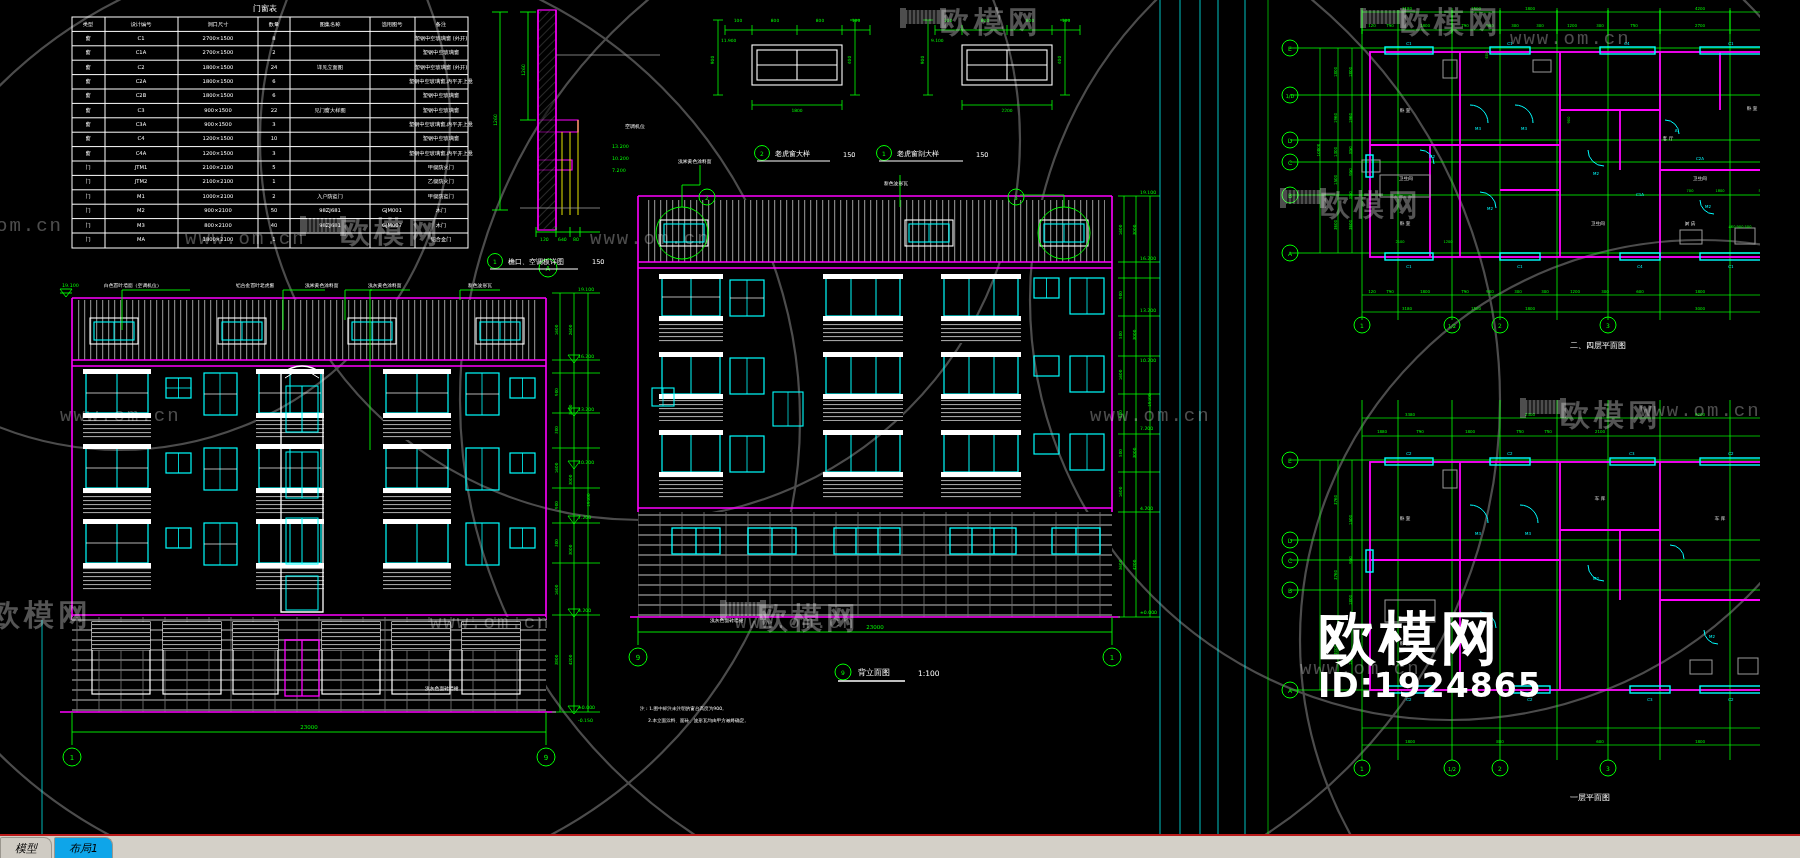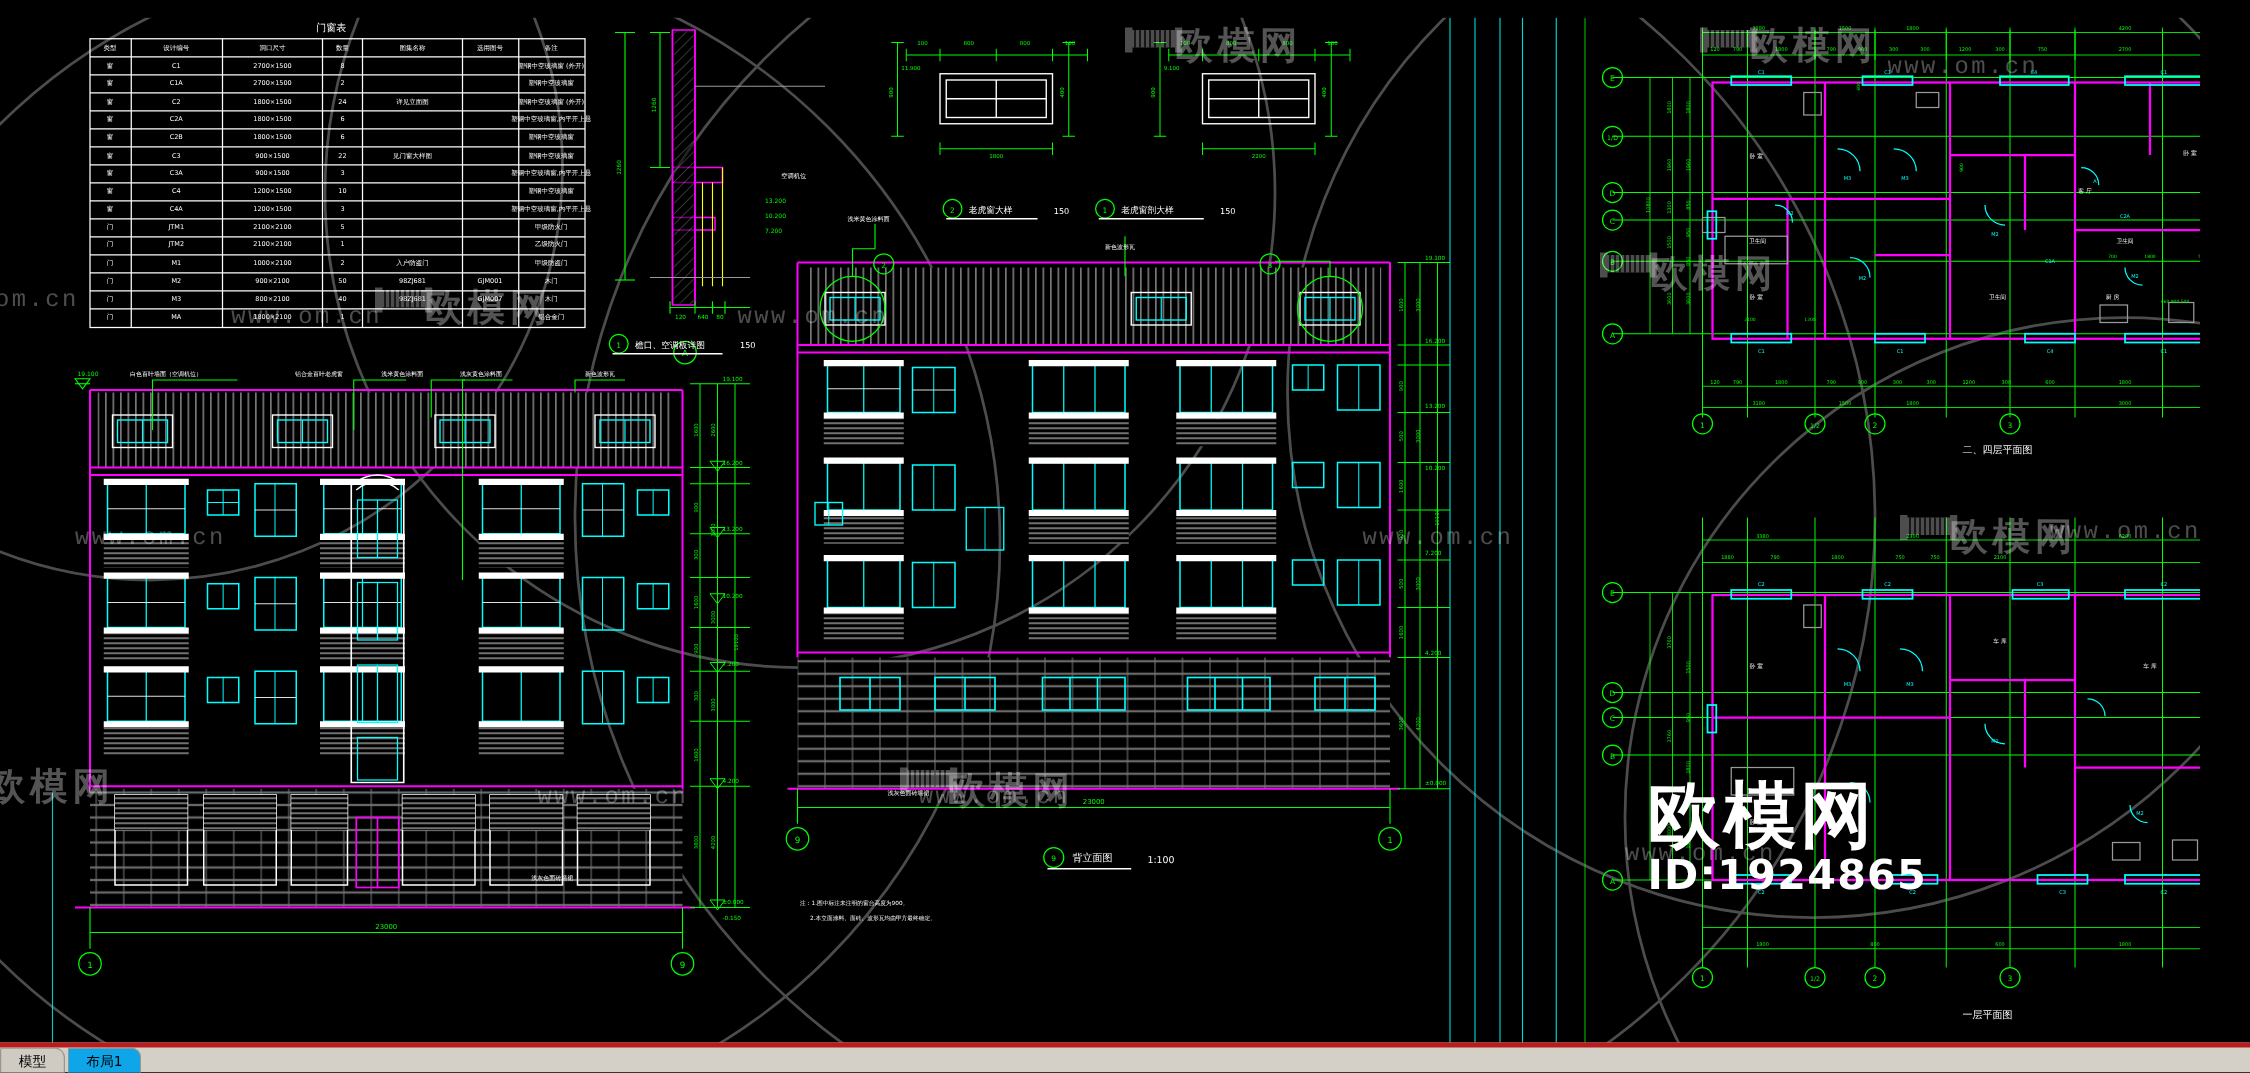--- a/index.html
+++ b/index.html
@@ -3,30 +3,30 @@
 <meta charset="utf-8">
 <style>
   * { box-sizing: border-box; margin:0; padding:0; }
   html,body { background:#000; }
   body {
     width:1800px; height:858px;
     font-family:"DejaVu Sans","Liberation Sans",sans-serif;
     overflow:hidden; position:relative;
   }
   #canvas {
-    position:absolute; left:0; top:14px; width:1760px; height:834px;
+    position:absolute; left:0; top:0; width:1760px; height:834px;
     background:#000; overflow:hidden;
   }
   svg.layer { position:absolute; left:0; top:0; width:1800px; height:834px; }
 
   
   #statusbar {
     position:absolute; left:0; bottom:0; width:1800px; height:24px;
-    background:#d4d0c8; border-top:4px solid #b91c1c;
-    display:flex; align-items:center; font-size:11px; color:#000;
+    background:#d4d0c8; border-top:2px solid #b91c1c;
+    display:flex; align-items:center; font-size:11px; color:#000;font-style:italic;
   }
   .tab {
     height:21px; line-height:21px; padding:0 14px; margin-right:2px;
     background:#cfcbc3; border:1px solid #9a968e; border-bottom:none;
     border-radius:2px 8px 0 0; cursor:pointer; white-space:nowrap;
   }
   .tab.active { background:#0ea5e9; font-weight:normal; }
   #statusbar .spacer { flex:1; }
 
   

